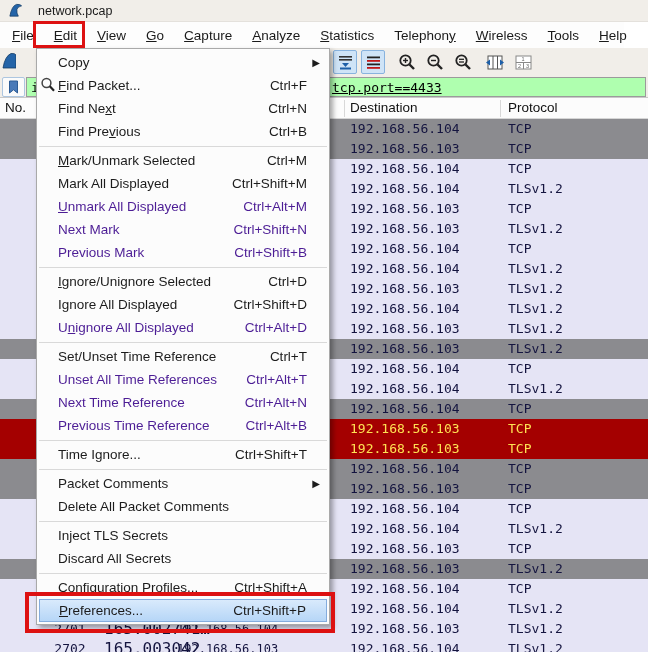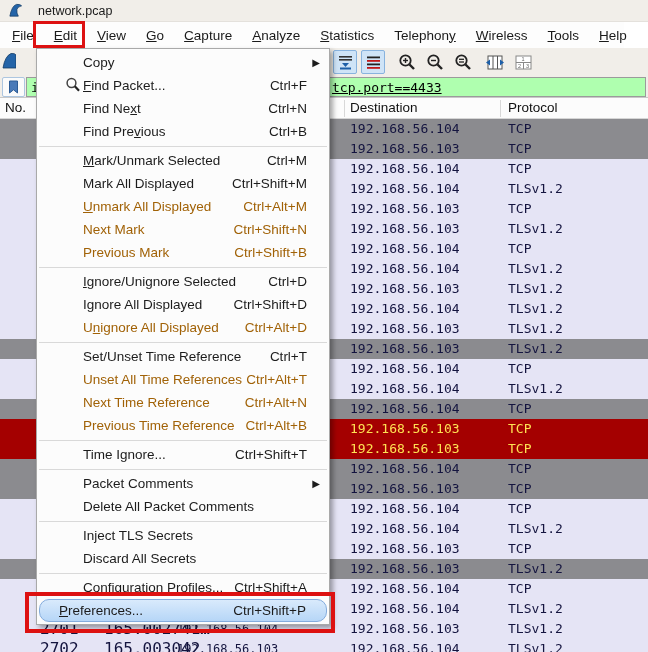--- a/index.html
+++ b/index.html
@@ -49,35 +49,35 @@
   .h-sep { position:absolute; top:2px; width:1px; height:17px; background:#d8d8d8; }
 
   #plist { position:absolute; left:0; top:119px; width:648px; height:533px; }
   .prow { position:relative; width:648px; height:20px;
           font-family:"DejaVu Sans Mono","Liberation Mono",monospace;
           font-size:13px; line-height:20px; color:#14143f; }
   .prow.rc-norm { background:#e5e4f5; }
   .prow.rc-gray { background:#8b8b8f; }
   .prow.rc-bad  { background:#a40000; color:#ffe153; }
   .prow span { position:absolute; white-space:nowrap; }
-  .c-no   { left:40px; width:60px; text-align:left; font-size:16px; }
+  .c-no   { left:40px; width:60px; text-align:center; font-size:13px; }
   .c-time { left:104px; font-size:16px; }
   .c-src  { left:177px; font-size:12px; }
   .c-dest { left:350px; }
   .c-proto{ left:508px; }
 
   
   .menu-popup { position:absolute; left:36px; top:48px; width:294px;
                 background:#fcfcfc; border:1px solid #a9a9a9;
                 box-shadow:3px 3px 5px rgba(0,0,0,.35);
                 padding:2px 0; z-index:5; font-size:13.5px; color:#1c1c1c; }
-  .mi { position:relative; height:23px; line-height:23px; padding-left:21px; cursor:default;margin-left:25px; }
-  .mi.dis { color:#a16207; }
+  .mi { position:relative; height:23px; line-height:23px; padding-left:21px; cursor:default; }
+  .mi.dis { color:#4c1d95; }
   .mi.hl { background:linear-gradient(#d9eafc,#b6d6f7); border:1px solid #84acdd;
-           border-radius:10px; margin:0 2px; padding-left:19px; line-height:21px; height:23px; }
+           border-radius:0; margin:0 2px; padding-left:19px; line-height:21px; height:23px; }
   .mi .sc { position:absolute; right:22px; top:0; }
   .mi.hl .sc { right:20px; }
   .mi .sub { position:absolute; right:9px; top:0; font-size:10px; }
   .mi .gicon { position:absolute; left:3px; top:3px; }
   .sep { height:6px; position:relative; }
   .sep::after { content:""; position:absolute; left:2px; right:2px; top:3px; border-top:1px solid #d9d9d9; }
 
   
   .anno { position:absolute; border:4px solid #dd1111; z-index:10; pointer-events:none; }
   .anno-edit  { left:33px; top:21px; width:52px; height:27px; border-width:3px; }

